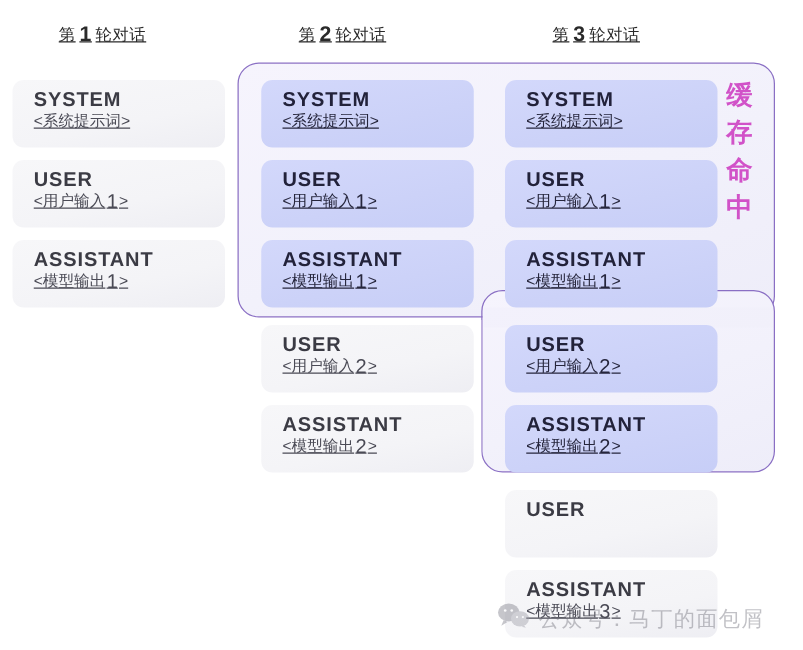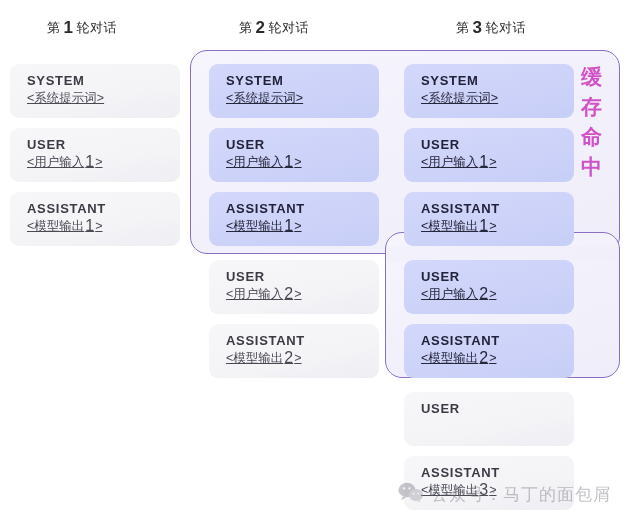--- a/index.html
+++ b/index.html
@@ -17,30 +17,31 @@
   }
 
   
   .header {
     position: absolute;
     top: 18px;
     font-size: 13px;
     color: #2a2a2a;
     letter-spacing: 0.5px;
     white-space: nowrap;
+    text-decoration: underline;
   }
   .header .num {
     font-size: 17px;
     font-weight: 700;
     padding: 0 3px;
     vertical-align: -1px;
   }
   #hdr1 { left: 47px; }
   #hdr2 { left: 239px; text-align: center; }
-  #hdr3 { left: 456px; }
+  #hdr3 { left: 442px; }
 
   
   .cache-box {
     position: absolute;
     border: 1.3px solid #8a6fc4;
     background: linear-gradient(160deg, #f6f4fd 0%, #f2f1fb 55%, #eeedf9 100%);
     border-radius: 17px;
     box-sizing: border-box;
   }
   
@@ -87,21 +88,21 @@
     box-sizing: border-box;
     padding: 9px 0 0 17px;
   }
   .card.gray {
     background: linear-gradient(168deg, #f7f7f9 0%, #f4f4f7 60%, #eeeef3 100%);
   }
   .card.blue {
     background: linear-gradient(168deg, #d3d8fb 0%, #ccd2f8 60%, #c7cef7 100%);
   }
   .card .role {
-    font-size: 13px;
+    font-size: 16px;
     font-weight: 700;
     color: #3b3b44;
     letter-spacing: 0.7px;
     line-height: 15px;
   }
   .card.blue .role { color: #22223a; }
   .card .slot {
     font-size: 12.5px;
     color: #4a4a55;
     line-height: 19px;

